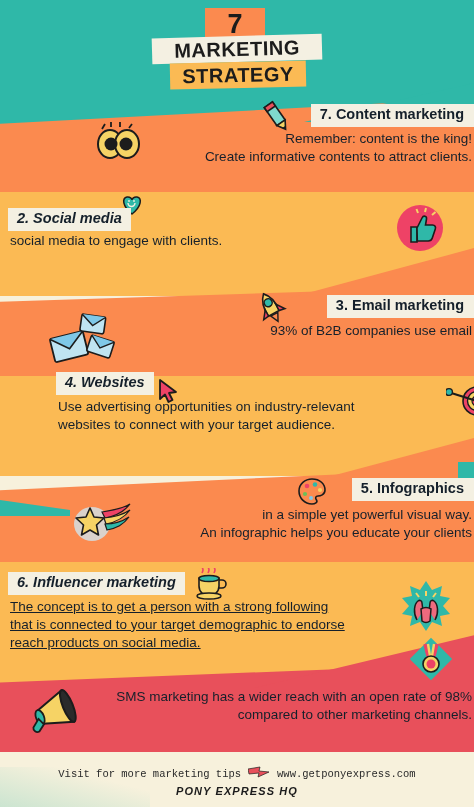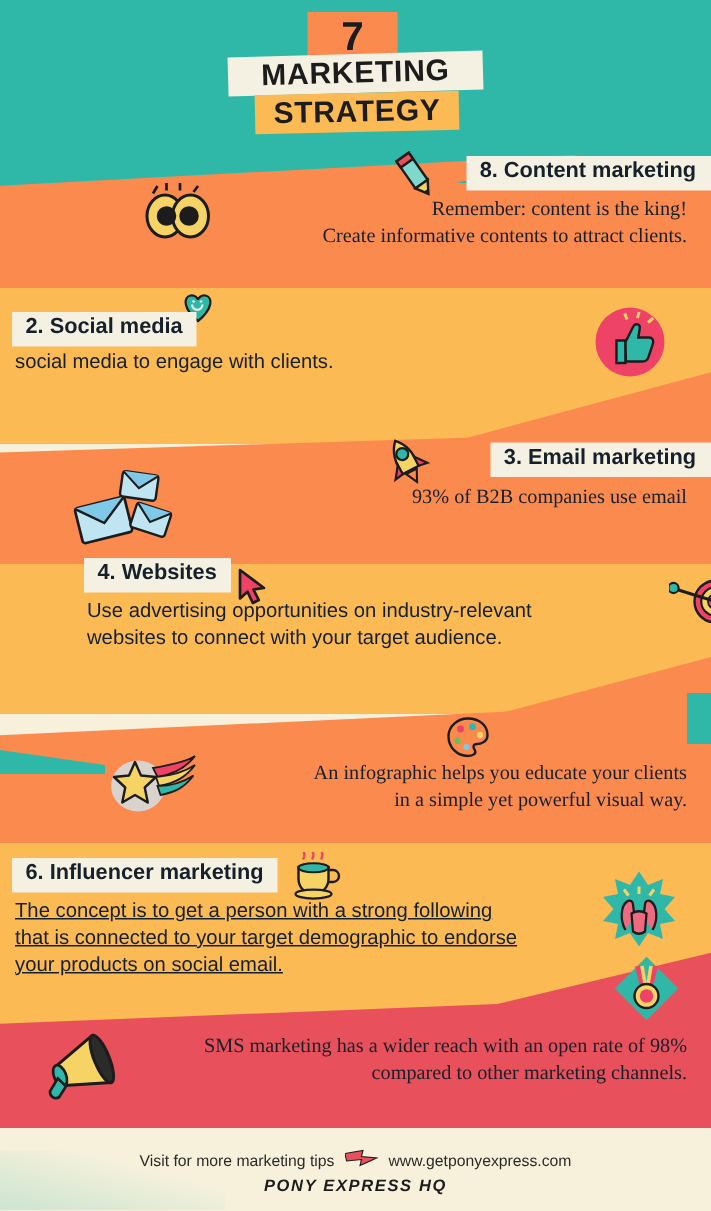--- a/index.html
+++ b/index.html
@@ -52,33 +52,33 @@
       font-size:20px;font-weight:bold;letter-spacing:.5px;color:#1C1C1C;}
   .hdr-st{position:absolute;left:170px;top:62px;width:136px;height:26px;background:#FBBA54;
       transform:rotate(-1.2deg);display:flex;align-items:center;justify-content:center;
       font-size:20px;font-weight:bold;letter-spacing:.5px;color:#1C1C1C;}
 
   
   .sec{position:absolute;left:0;width:474px;}
   .lbl{display:inline-block;background:#F4F0E2;color:#15202B;
        font-size:14.5px;font-weight:bold;padding:3px 9px 4px;line-height:1.1;white-space:nowrap;}
   .lbl-r{position:absolute;right:0;padding-right:10px;}
-  .lbl-l{position:absolute;left:8px;}
+  .lbl-l{position:absolute;left:8px;font-style:italic;}
   .body-txt{position:absolute;font-size:13.5px;color:#15202B;line-height:1.32;}
-  .txt-r{right:16px;text-align:right;font-family:Liberation Serif, serif;}
+  .txt-r{right:2px;text-align:right;}
   .txt-l{left:10px;text-align:left;}
 
   .ico{position:absolute;}
   .ico svg{display:block;}
 
   
   .foot{position:absolute;left:0;top:752px;width:474px;height:55px;text-align:center;}
   .foot-line{position:absolute;top:14px;left:0;width:474px;
       display:flex;align-items:center;justify-content:center;gap:7px;
-      font-size:10.5px;color:#2A2A2A;}
+      font-size:10.5px;color:#2A2A2A;font-family:Liberation Mono, monospace;}
   .foot-brand{position:absolute;top:33px;left:0;width:474px;
       font-size:11px;font-weight:bold;letter-spacing:1.1px;color:#1C1C1C;font-style:italic;}
 </style>
 </head>
 <body>
 
 <div class="poster">
 
   <div class="band b-teal"></div>
   <div class="band b-s1"></div>
@@ -107,21 +107,21 @@
     <span class="ico" style="left:262px;top:0px;">
       <svg width="30" height="34" viewBox="0 0 30 34">
         <g transform="rotate(-35 15 17)">
           <rect x="10" y="2" width="10" height="22" fill="#7FD8CC" stroke="#1C1C1C" stroke-width="1.6"></rect>
           <rect x="10" y="2" width="10" height="5" fill="#E8505B" stroke="#1C1C1C" stroke-width="1.6"></rect>
           <polygon points="10,24 20,24 15,32" fill="#F6D365" stroke="#1C1C1C" stroke-width="1.6"></polygon>
           <polygon points="13,29 17,29 15,32" fill="#1C1C1C"></polygon>
         </g>
       </svg>
     </span>
-    <span class="lbl lbl-r" style="top:4px;">8. Content marketing</span>
+    <span class="lbl lbl-r" style="top:4px;">7. Content marketing</span>
     <span class="ico" style="left:95px;top:22px;">
       <svg width="46" height="40" viewBox="0 0 46 40">
         <ellipse cx="15" cy="22" rx="12" ry="14" fill="#F6D365" stroke="#1C1C1C" stroke-width="2"></ellipse>
         <ellipse cx="32" cy="22" rx="12" ry="14" fill="#F6D365" stroke="#1C1C1C" stroke-width="2"></ellipse>
         <circle cx="16" cy="22" r="6.5" fill="#1C1C1C"></circle>
         <circle cx="31" cy="22" r="6.5" fill="#1C1C1C"></circle>
         <path d="M7 7 L10 2 M16 5 L16 0 M25 5 L25 0 M34 6 L37 2" stroke="#1C1C1C" stroke-width="1.8" fill="none"></path>
       </svg>
     </span>
     <div class="body-txt txt-r" style="top:30px;width:330px;">
@@ -214,32 +214,33 @@
     <span class="ico" style="left:297px;top:5px;">
       <svg width="30" height="28" viewBox="0 0 30 28">
         <path d="M15 2 C23 2 28 7 28 13 C28 18 23 19 21 19 C18.5 19 18 21 19.5 23 C21 25.5 18 27 15 27 C7.5 27 2 21 2 14 C2 7 8 2 15 2 Z" fill="#FB8A4F" stroke="#1C1C1C" stroke-width="1.6"></path>
         <circle cx="10" cy="9" r="2.3" fill="#EE4266"></circle>
         <circle cx="18" cy="7.5" r="2.3" fill="#2FB8A8"></circle>
         <circle cx="23" cy="13" r="2.1" fill="#F6D365"></circle>
         <circle cx="8" cy="17" r="2.1" fill="#6BBF59"></circle>
         <circle cx="14" cy="21" r="2" fill="#7FC8E8"></circle>
       </svg>
     </span>
+    <span class="lbl lbl-r" style="top:6px;">5. Infographics</span>
     <span class="ico" style="left:72px;top:30px;">
       <svg width="60" height="42" viewBox="0 0 60 42">
         <ellipse cx="20" cy="22" rx="18" ry="17" fill="#CFE9F5" opacity=".75"></ellipse>
         <path d="M18 6 l4 9 10 1 -7.5 7 2 10 -8.5 -5 -8.5 5 2 -10 -7.5 -7 10 -1 Z" fill="#F6D365" stroke="#1C1C1C" stroke-width="1.6" stroke-linejoin="round"></path>
         <path d="M30 10 C42 8 52 6 58 2 C52 10 44 14 33 16 Z" fill="#EE4266" stroke="#1C1C1C" stroke-width="1.2"></path>
         <path d="M32 16 C44 15 52 12 58 8 C52 16 45 20 34 22 Z" fill="#F6D365" stroke="#1C1C1C" stroke-width="1.2"></path>
         <path d="M33 22 C44 22 51 19 57 15 C51 23 45 26 35 28 Z" fill="#2FB8A8" stroke="#1C1C1C" stroke-width="1.2"></path>
       </svg>
     </span>
     <div class="body-txt txt-r" style="top:34px;width:360px;">
+      <div>in a simple yet powerful visual way.</div>
       <div>An infographic helps you educate your clients</div>
-      <div>in a simple yet powerful visual way.</div>
     </div>
   </div>
 
   <div class="sec" style="top:568px;height:116px;">
     <span class="lbl lbl-l" style="top:4px;">6. Influencer marketing</span>
     <span class="ico" style="left:196px;top:0px;">
       <svg width="32" height="32" viewBox="0 0 32 32">
         <path d="M6 5 q2 -4 0 -5 M12 5 q2 -4 0 -5 M18 5 q2 -4 0 -5" stroke="#EE4266" stroke-width="1.6" fill="none"></path>
         <path d="M3 10 h20 v8 a10 10 0 0 1 -20 0 z" fill="#F6D365" stroke="#1C1C1C" stroke-width="1.6"></path>
         <path d="M23 12 h3 a4 4 0 0 1 0 8 h-3" fill="none" stroke="#1C1C1C" stroke-width="1.6"></path>
@@ -261,21 +262,21 @@
         <rect x="8" y="8" width="30" height="30" transform="rotate(45 23 23)" fill="#2FB8A8"></rect>
         <path d="M17 8 l3 12 M29 8 l-3 12" stroke="#EE4266" stroke-width="3.4" fill="none"></path>
         <path d="M20 8 l2 12 M26 8 l-2 12" stroke="#F6D365" stroke-width="2.4" fill="none"></path>
         <circle cx="23" cy="28" r="8" fill="#F6D365" stroke="#1C1C1C" stroke-width="1.6"></circle>
         <circle cx="23" cy="28" r="4.5" fill="#EE4266"></circle>
       </svg>
     </span>
     <div class="body-txt txt-l" style="top:30px;width:400px;text-decoration:underline;">
       <div>The concept is to get a person with a strong following</div>
       <div>that is connected to your target demographic to endorse</div>
-      <div>your products on social email.</div>
+      <div>reach products on social media.</div>
     </div>
   </div>
 
   <div class="sec" style="top:664px;height:88px;">
     <span class="ico" style="left:26px;top:24px;">
       <svg width="60" height="52" viewBox="0 0 60 52">
         <g transform="rotate(-22 30 26)">
           <path d="M14 16 L44 6 L44 40 L14 30 Z" fill="#F6D365" stroke="#1C1C1C" stroke-width="2" stroke-linejoin="round"></path>
           <ellipse cx="44" cy="23" rx="5" ry="17" fill="#2B2B2B" stroke="#1C1C1C" stroke-width="2"></ellipse>
           <ellipse cx="14" cy="23" rx="4" ry="7.5" fill="#2FB8A8" stroke="#1C1C1C" stroke-width="1.8"></ellipse>

